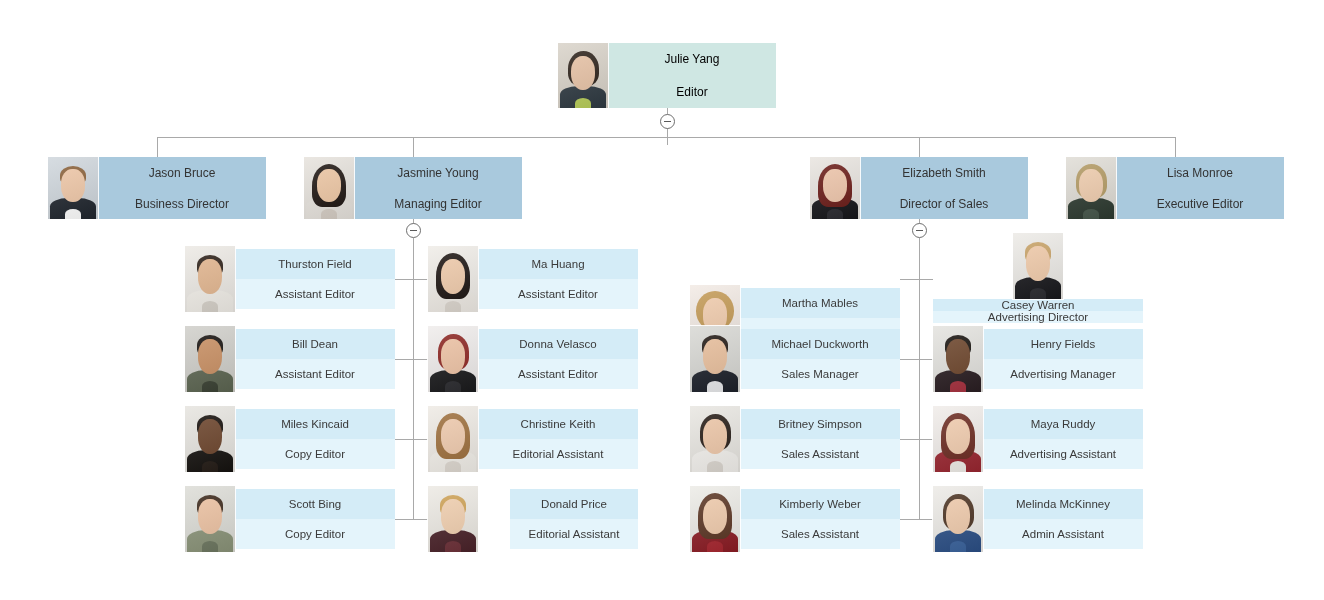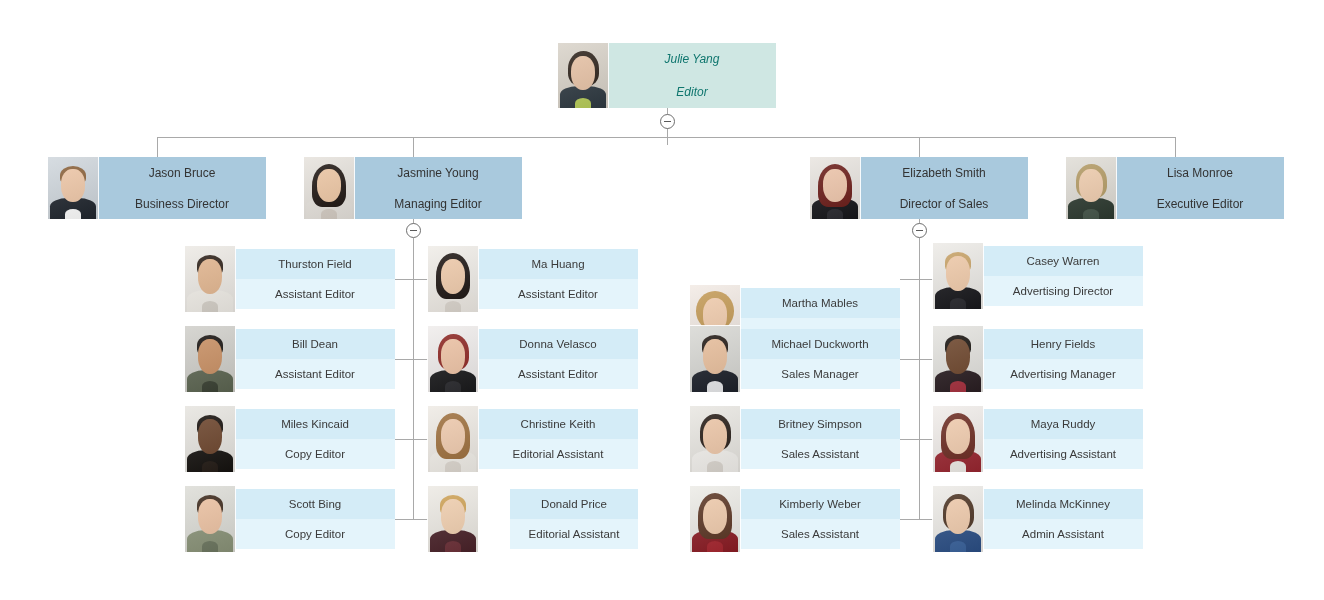--- a/index.html
+++ b/index.html
@@ -90,21 +90,21 @@
     box-sizing: border-box;
     white-space: nowrap;
     overflow: hidden;
     text-overflow: ellipsis;
   }
 
   
   .node.lvl1 { width: 218px; height: 65px; }
   .node.lvl1 .photo { width: 50px; height: 65px; align-self: stretch; }
   .node.lvl1 .txt { background: #cfe7e3; }
-  .node.lvl1 .band { font-size: 12px; color: #0f766e; font-style: italic; }
+  .node.lvl1 .band { font-size: 12px; color: #000000; }
 
   
   .node.lvl2 { width: 218px; height: 62px; }
   .node.lvl2 .photo { width: 50px; height: 62px; align-self: stretch; }
   .node.lvl2 .txt { background: #a9c9dd; }
   .node.lvl2 .band { font-size: 12px; color: #333333; }
 
   
   .node.lvl3 { width: 210px; height: 60px; }
   .node.lvl3 .photo { width: 50px; height: 66px; }
@@ -398,21 +398,21 @@
           <div class="head" style="background: rgb(240, 203, 172);"></div>
           <div style="position: absolute; inset: 0px; background: linear-gradient(160deg, rgba(255, 255, 255, 0.16), rgba(0, 0, 0, 0.1));"></div>
         </div>
       </div>
       <div class="txt">
         <div class="band name">Kimberly Weber</div>
         <div class="band role">Sales Assistant</div>
       </div>
     </div>
     <div class="conn h" style="left: 900px; top: 519px; width: 19px;"></div>
-    <div class="node lvl3" style="left: 933px; top: 246px;">
+    <div class="node lvl3" style="left: 933px; top: 233px; flex-direction: column;">
       <div class="photo">
         <div class="face" style="background: rgb(236, 234, 230);">
           <div class="body" style="background: rgb(24, 24, 28); height: 34%;"></div>
           <div class="hair2" style="left: 34%; bottom: 0px; width: 32%; height: 16%; border-radius: 50% 50% 0px 0px; background: rgb(43, 43, 48);"></div>
           <div class="hair" style="background: rgb(200, 162, 102); left: 24%; top: 14%; width: 52%; height: 30%; border-radius: 50% 50% 28% 28%;"></div>
           <div class="head" style="background: rgb(241, 203, 170);"></div>
           <div style="position: absolute; inset: 0px; background: linear-gradient(160deg, rgba(255, 255, 255, 0.16), rgba(0, 0, 0, 0.1));"></div>
         </div>
       </div>
       <div class="txt">

